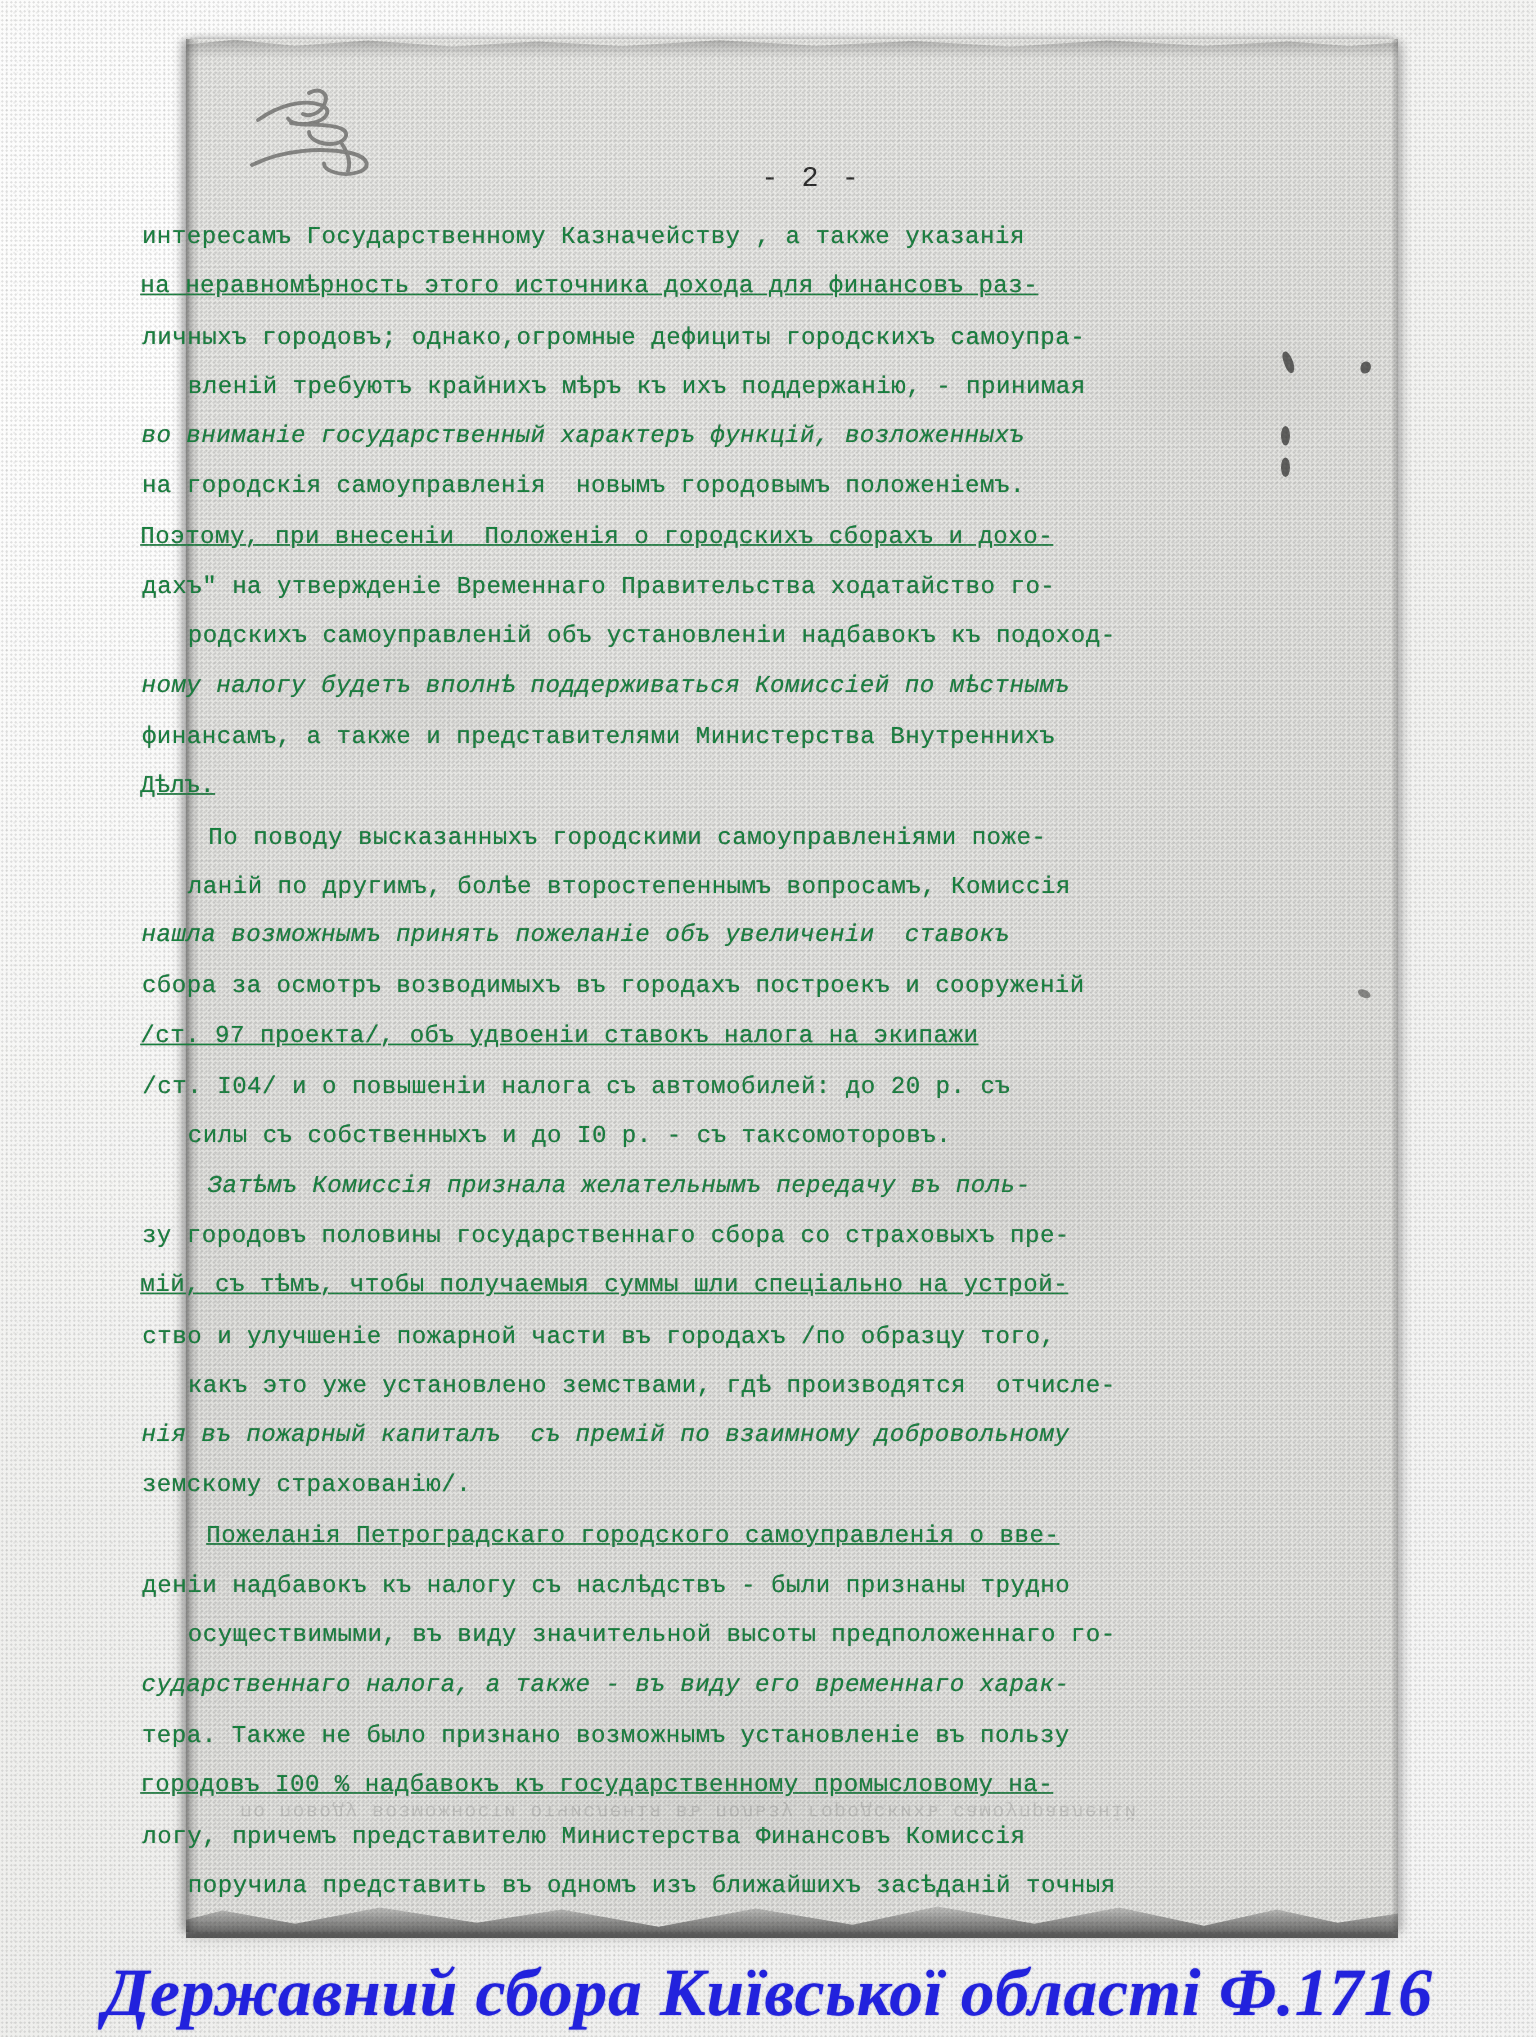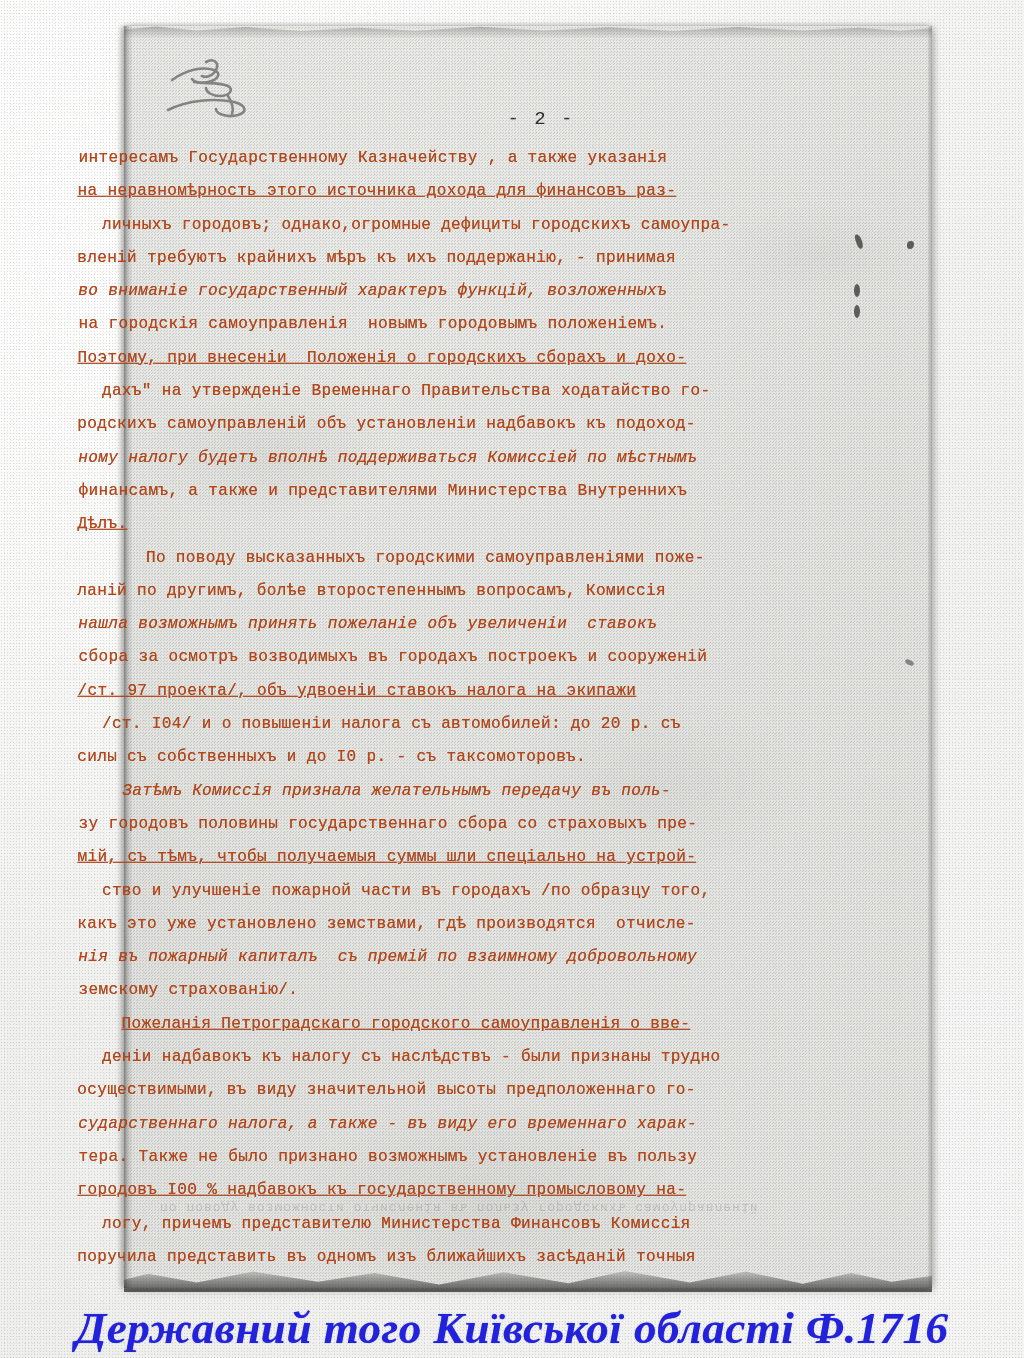--- a/index.html
+++ b/index.html
@@ -140,42 +140,42 @@
     text-align: center;
     font-size: 19px;
     letter-spacing: 2px;
     color: #2b2b2b;
     padding-left: 58px;
   }
 
   
   .typed {
     position: absolute;
-    left: 78px;
+    left: 94px;
     top: 142px;
     width: 690px;
     font-size: 16.1px;
     line-height: 33.3px;
     letter-spacing: 0.32px;
-    color: #c2410c;
+    color: #15803d;
     white-space: pre;
     text-shadow: 0 0 0.6px rgba(35,35,35,0.55);
   }
 
   .typed .ln {
     display: block;
     height: 33.3px;
   }
   .typed .ln.ind { padding-left: 44px; }
 
   
   .j1 { transform: translateX(0.6px)  translateY(0.3px); }
   .j2 { transform: translateX(-0.5px) translateY(-0.2px); text-decoration: underline; }
-  .j3 { transform: translateX(0.9px)  translateY(0.4px); margin-left: 23px; }
-  .j4 { transform: translateX(-0.8px) translateY(0.1px); }
+  .j3 { transform: translateX(0.9px)  translateY(0.4px); }
+  .j4 { transform: translateX(-0.8px) translateY(0.1px); margin-left: 32px; }
   .j5 { transform: translateX(0.3px)  translateY(-0.4px); font-style: italic; }
 
   
   .blob {
     position: absolute;
     background: #3a3a38;
     border-radius: 50%;
     opacity: 0.8;
   }
   .blob.b1 { left: 856px; top: 234px; width: 6px;  height: 15px; border-radius: 40% 60% 50% 50%; transform: rotate(-18deg); }
@@ -246,15 +246,15 @@
   <div class="blob b1"></div>
   <div class="blob b2"></div>
   <div class="blob b3"></div>
   <div class="blob b4"></div>
   <div class="blob b5"></div>
 
   <div class="ghost-line">по поводу возможности отчисленія въ пользу городскихъ самоуправленій</div>
 
   <div class="noise"></div>
 
-  <div class="watermark" style="color: rgb(34, 34, 221);">Державний того Київської області Ф.1716</div>
+  <div class="watermark" style="color: rgb(34, 34, 221);">Державний сбора Київської області Ф.1716</div>
 
 </div>
 
 </body></html>

